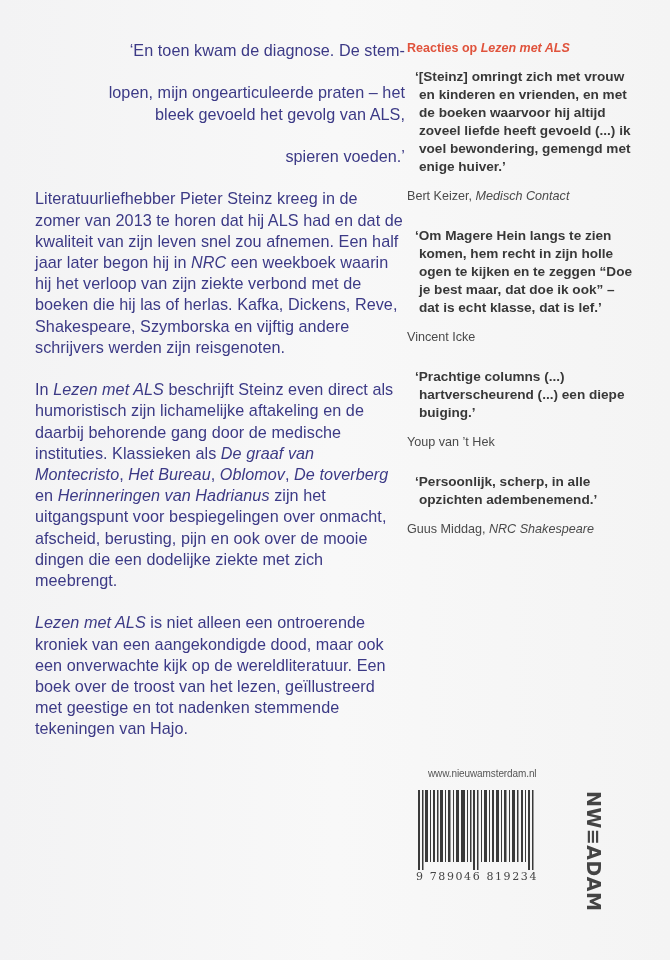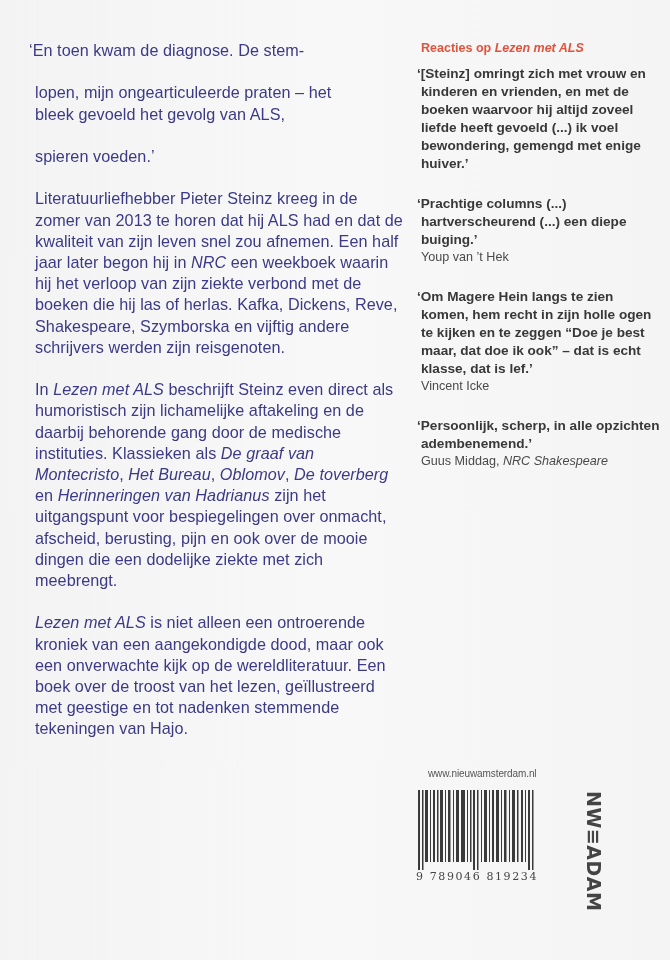--- a/index.html
+++ b/index.html
@@ -13,38 +13,38 @@
       position: absolute; left: 0; top: 0; width: 670px; height: 960px;
       background: linear-gradient(90deg, #f3f3f4 0%, #f8f8f8 50%, #f4f4f4 100%);
     }
     .left {
       position: absolute; left: 35px; top: 40px; width: 370px;
       color: #3c3a86;
       font-size: 16.2px; line-height: 21.2px;
       letter-spacing: 0.05px;
     }
     .left p { margin: 0 0 21.2px 0; }
-    .left .quote { text-indent: -6px; }
+    .left .quote { text-indent: -6px; text-align: right; }
     .left em { font-style: italic; }
     .right {
-      position: absolute; left: 413px; top: 40px; width: 250px;
+      position: absolute; left: 399px; top: 40px; width: 250px;
       color: #3a3a3a;
     }
     .right h2 {
       margin: 0 0 9px 8px;
       font-size: 12.5px; line-height: 16px;
       color: #e0533c; font-weight: bold;
     }
     .right h2 em { font-style: italic; }
     .review { margin: 0 0 22px 0; }
     .review .text {
       font-size: 13.6px; line-height: 18px;
       font-weight: bold; color: #383838;
       padding-left: 8px; text-indent: -4px;
-      margin: 0;
+      margin: 12px;
     }
     .review .src {
       font-size: 12.6px; line-height: 17px;
       color: #4a4a4a; padding-left: 8px; margin: 0;
     }
     .review .src em { font-style: italic; }
     .url {
       position: absolute; left: 416px; top: 768px;
       font-size: 10px; color: #555; letter-spacing: -0.1px; margin-left: 12px;
     }
@@ -85,28 +85,29 @@
     <p><span>Literatuurliefhebber Pieter Steinz kreeg in de zomer van 2013 te horen dat hij ALS had en dat de kwaliteit van zijn leven snel zou afnemen. Een half jaar later begon hij in </span><em>NRC</em><span> een weekboek waarin hij het verloop van zijn ziekte verbond met de boeken die hij las of herlas. Kafka, Dickens, Reve, Shakespeare, Szymborska en vijftig andere schrijvers werden zijn reisgenoten.</span></p>
     <p><span>In </span><em>Lezen met ALS</em><span> beschrijft Steinz even direct als humoristisch zijn lichamelijke aftakeling en de daarbij behorende gang door de medische instituties. Klassieken als </span><em>De graaf van Montecristo</em><span>, </span><em>Het Bureau</em><span>, </span><em>Oblomov</em><span>, </span><em>De toverberg</em><span> en </span><em>Herinneringen van Hadrianus</em><span> zijn het uitgangspunt voor bespiegelingen over onmacht, afscheid, berusting, pijn en ook over de mooie dingen die een dodelijke ziekte met zich meebrengt.</span></p>
     <p><em>Lezen met ALS</em><span> is niet alleen een ontroerende kroniek van een aangekondigde dood, maar ook een onverwachte kijk op de wereldliteratuur. Een boek over de troost van het lezen, geïllustreerd met geestige en tot nadenken stemmende tekeningen van Hajo.</span></p>
   </div>
 
   <div class="right">
     <h2><span>Reacties op </span><em>Lezen met ALS</em></h2>
 
     <div class="review">
       <p class="text">‘[Steinz] omringt zich met vrouw en kinderen en vrienden, en met de boeken waarvoor hij altijd zoveel liefde heeft gevoeld (...) ik voel bewondering, gemengd met enige huiver.’</p>
+      <p class="src"><span>Bert Keizer, </span><em>Medisch Contact</em></p>
+    </div>
+    <div class="review">
+      <p class="text">‘Om Magere Hein langs te zien komen, hem recht in zijn holle ogen te kijken en te zeggen “Doe je best maar, dat doe ik ook” – dat is echt klasse, dat is lef.’</p>
+      <p class="src"><span>Vincent Icke</span><em></em></p>
     </div>
     <div class="review">
       <p class="text">‘Prachtige columns (...) hartverscheurend (...) een diepe buiging.’</p>
       <p class="src"><span>Youp van ’t Hek</span><em></em></p>
-    </div>
-    <div class="review">
-      <p class="text">‘Om Magere Hein langs te zien komen, hem recht in zijn holle ogen te kijken en te zeggen “Doe je best maar, dat doe ik ook” – dat is echt klasse, dat is lef.’</p>
-      <p class="src"><span>Vincent Icke</span><em></em></p>
     </div>
     <div class="review">
       <p class="text">‘Persoonlijk, scherp, in alle opzichten adembenemend.’</p>
       <p class="src"><span>Guus Middag, </span><em>NRC Shakespeare</em></p>
     </div>
   </div>
 
   <div class="url">www.nieuwamsterdam.nl</div>
 
   <div class="barcode">

